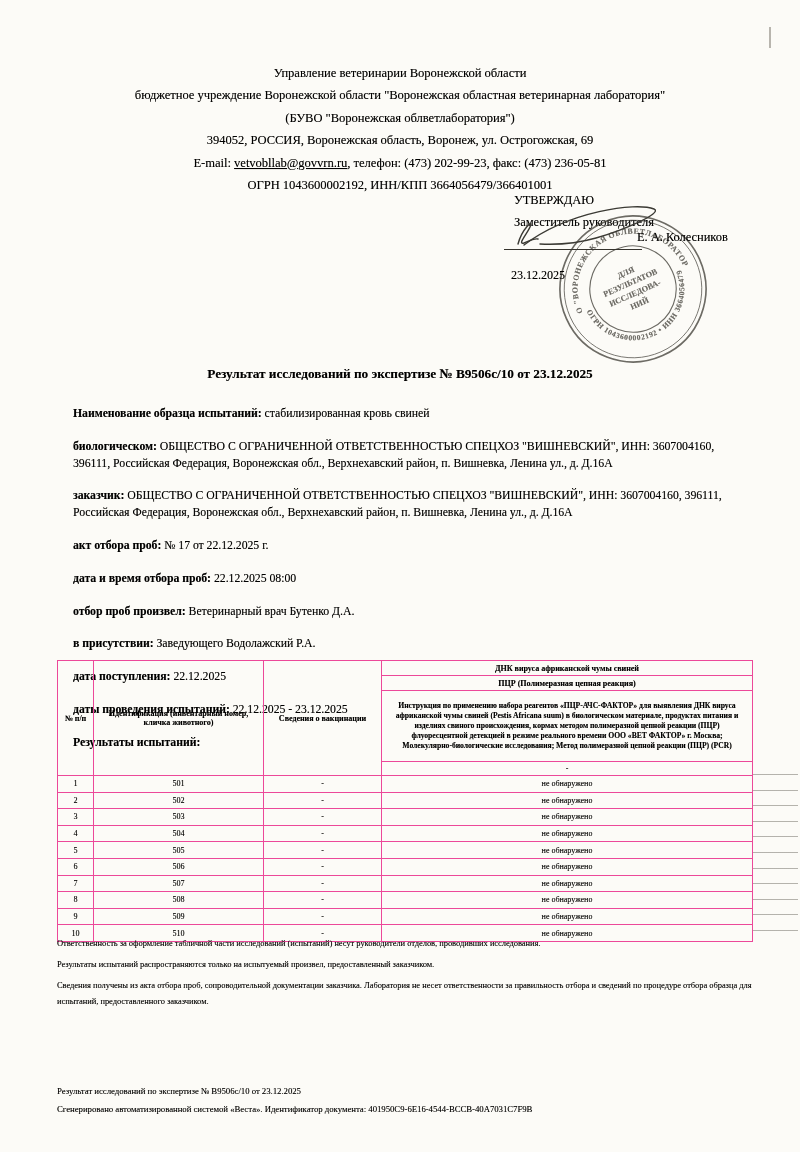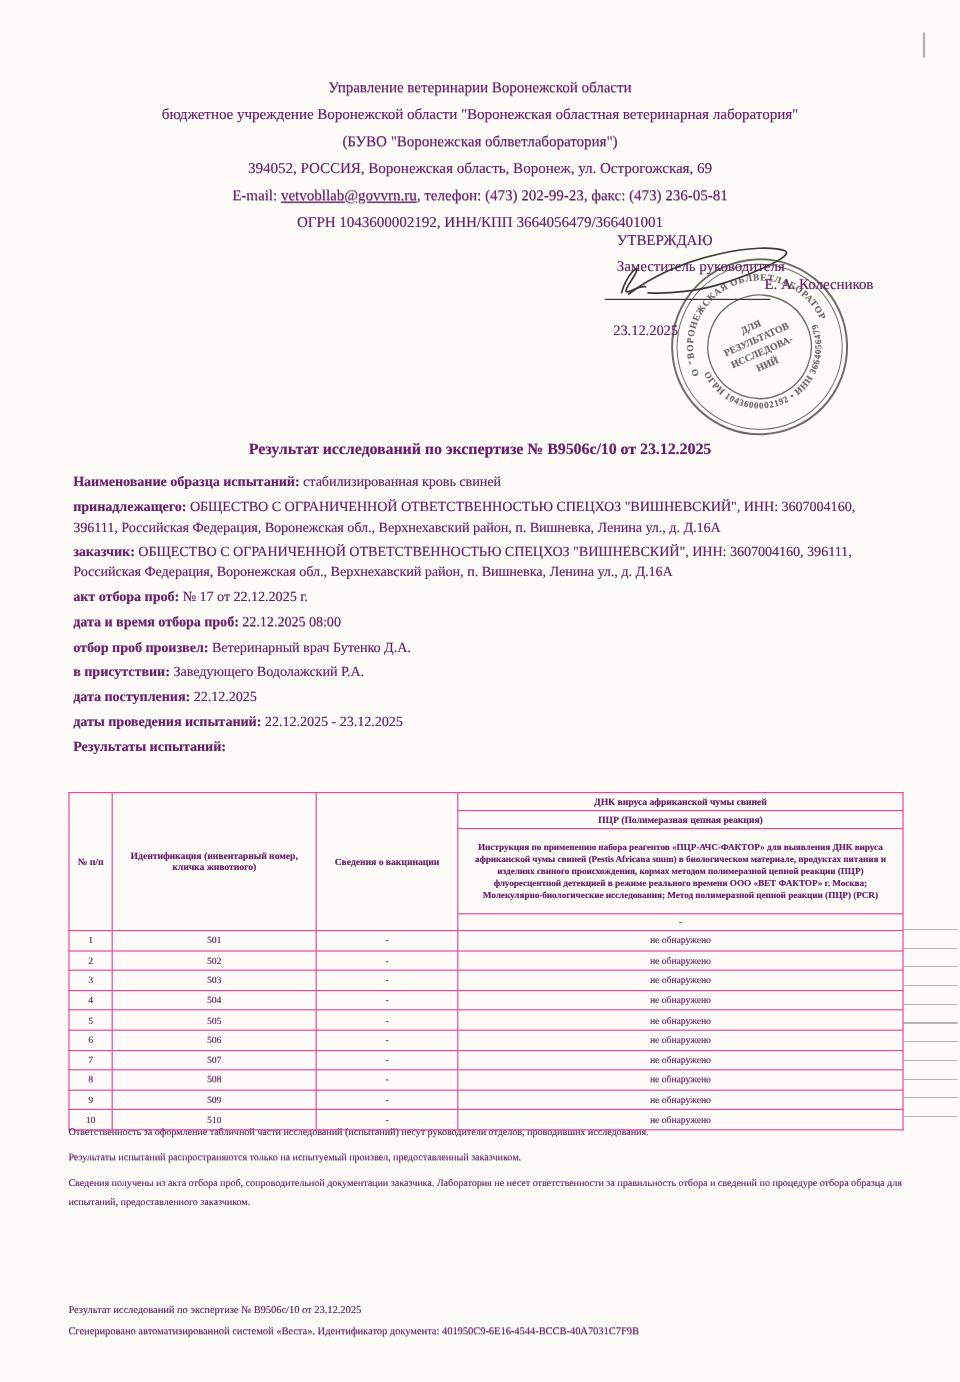--- a/index.html
+++ b/index.html
@@ -1,20 +1,20 @@
 <!DOCTYPE html>
 <html lang="ru"><head>
 <meta charset="utf-8">
 <style>
   html,body{margin:0;padding:0;background:#e8e6e2;}
   .page{
     position:relative;width:800px;height:1152px;margin:0 auto;
     background:#fcfbf7;overflow:hidden;
     font-family:"Liberation Serif","DejaVu Serif",serif;
-    color:#701a75;
+    color:#000000;
     text-shadow:0.2px 0.2px 0.5px rgba(60,56,48,0.5);
   }
   
   .doc-header{position:absolute;top:62px;left:0;right:0;text-align:center;
     font-size:12.5px;line-height:22.4px;}
   .doc-header .email{text-decoration:underline;}
   
   .approval{position:absolute;left:514px;top:189px;font-size:12.4px;line-height:22px;}
   .approver-name{position:absolute;left:637px;top:230px;font-size:12.4px;z-index:3;}
   .sig-line{position:absolute;left:504px;top:234px;width:138px;height:15px;
@@ -23,21 +23,21 @@
   .signature-svg{position:absolute;left:494px;top:198px;z-index:3;}
   
   .stamp{position:absolute;left:556px;top:212px;width:154px;height:154px;
     transform:rotate(-24deg);opacity:0.78;z-index:1;}
   
   .title{position:absolute;top:366px;left:0;right:0;text-align:center;
     font-weight:bold;font-size:13.2px;}
   
   .info{position:absolute;left:57px;top:390px;width:697px;
     font-size:11.7px;line-height:16.8px;}
-  .info p{margin:4px;}
+  .info p{margin:16px;}
   
   .results-table{position:absolute;left:57px;top:660px;width:696px;
     border-collapse:collapse;font-size:8px;table-layout:fixed;}
   .results-table th,.results-table td{
     border:1px solid #ec4899;text-align:center;vertical-align:middle;
     padding:1px 3px;font-weight:normal;}
   .results-table thead th{font-weight:bold;}
   .results-table .hrow{height:12px;}
   .results-table .method{font-size:7.6px;line-height:1.34;padding:3px 12px;height:64px;text-align:center;}
   .results-table .subdash{height:11px;font-weight:normal;}
@@ -113,21 +113,21 @@
       <text x="75" y="93">НИЙ</text>
     </g>
   </svg>
 
   <div class="title">Результат исследований по экспертизе № В9506с/10 от 23.12.2025</div>
 
   <div class="info">
 
       <p class="info-line"><b>Наименование образца испытаний:</b> <span>стабилизированная кровь свиней</span></p>
 
-      <p class="info-line"><b>принадлежащего:</b> <span>ОБЩЕСТВО С ОГРАНИЧЕННОЙ ОТВЕТСТВЕННОСТЬЮ СПЕЦХОЗ "ВИШНЕВСКИЙ", ИНН: 3607004160, 396111, Российская Федерация, Воронежская обл., Верхнехавский район, п. Вишневка, Ленина ул., д. Д.16А</span></p>
+      <p class="info-line"><b>биологическом:</b> <span>ОБЩЕСТВО С ОГРАНИЧЕННОЙ ОТВЕТСТВЕННОСТЬЮ СПЕЦХОЗ "ВИШНЕВСКИЙ", ИНН: 3607004160, 396111, Российская Федерация, Воронежская обл., Верхнехавский район, п. Вишневка, Ленина ул., д. Д.16А</span></p>
 
       <p class="info-line"><b>заказчик:</b> <span>ОБЩЕСТВО С ОГРАНИЧЕННОЙ ОТВЕТСТВЕННОСТЬЮ СПЕЦХОЗ "ВИШНЕВСКИЙ", ИНН: 3607004160, 396111, Российская Федерация, Воронежская обл., Верхнехавский район, п. Вишневка, Ленина ул., д. Д.16А</span></p>
 
 
       <p class="info-line"><b>акт отбора проб:</b> <span>№ 17 от 22.12.2025 г.</span></p>
 
       <p class="info-line"><b>дата и время отбора проб:</b> <span>22.12.2025 08:00</span></p>
 
       <p class="info-line"><b>отбор проб произвел:</b> <span>Ветеринарный врач Бутенко Д.А.</span></p>
 

